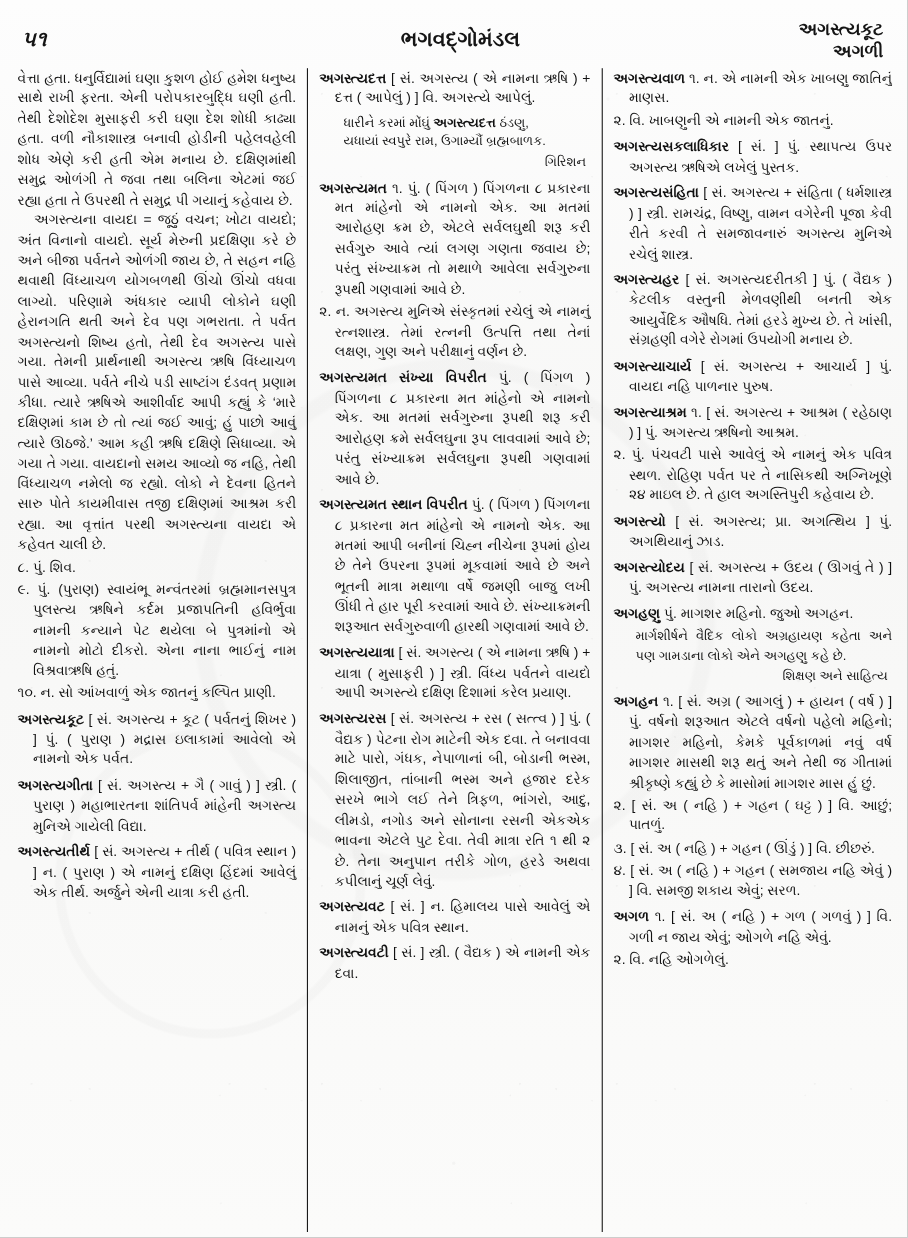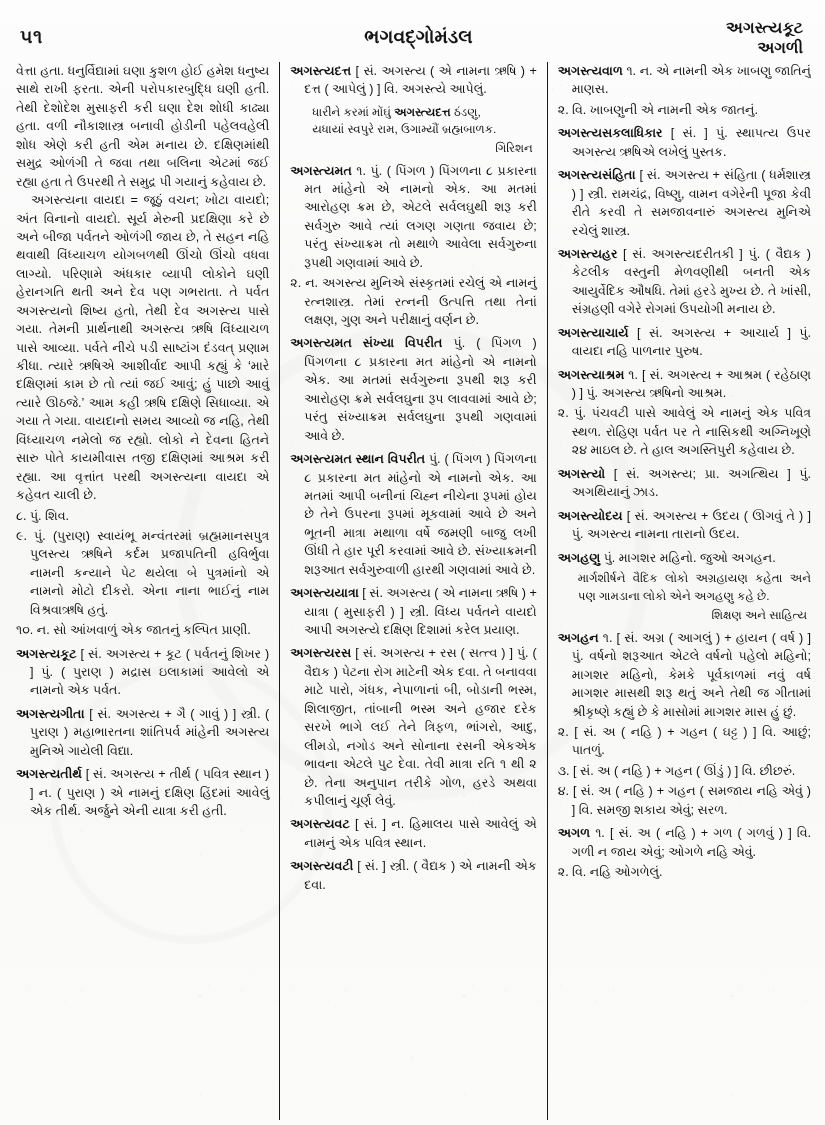--- a/index.html
+++ b/index.html
@@ -39,20 +39,21 @@
 
   
   .header{
     position:absolute;left:0;top:12px;width:825px;height:48px;
     padding:0 16px;box-sizing:border-box;
   }
   .hdr-left{
     position:absolute;left:20px;top:14px;
     font-size:19px;font-weight:bold;color:#141414;
     letter-spacing:.5px;
+    font-style:italic;
   }
   .hdr-center{
     position:absolute;left:12px;right:0;top:14px;
     text-align:center;
     font-size:19px;font-weight:bold;color:#141414;
   }
   .hdr-right{
     position:absolute;right:22px;top:6px;
     text-align:right;
     font-size:16px;font-weight:bold;color:#141414;

